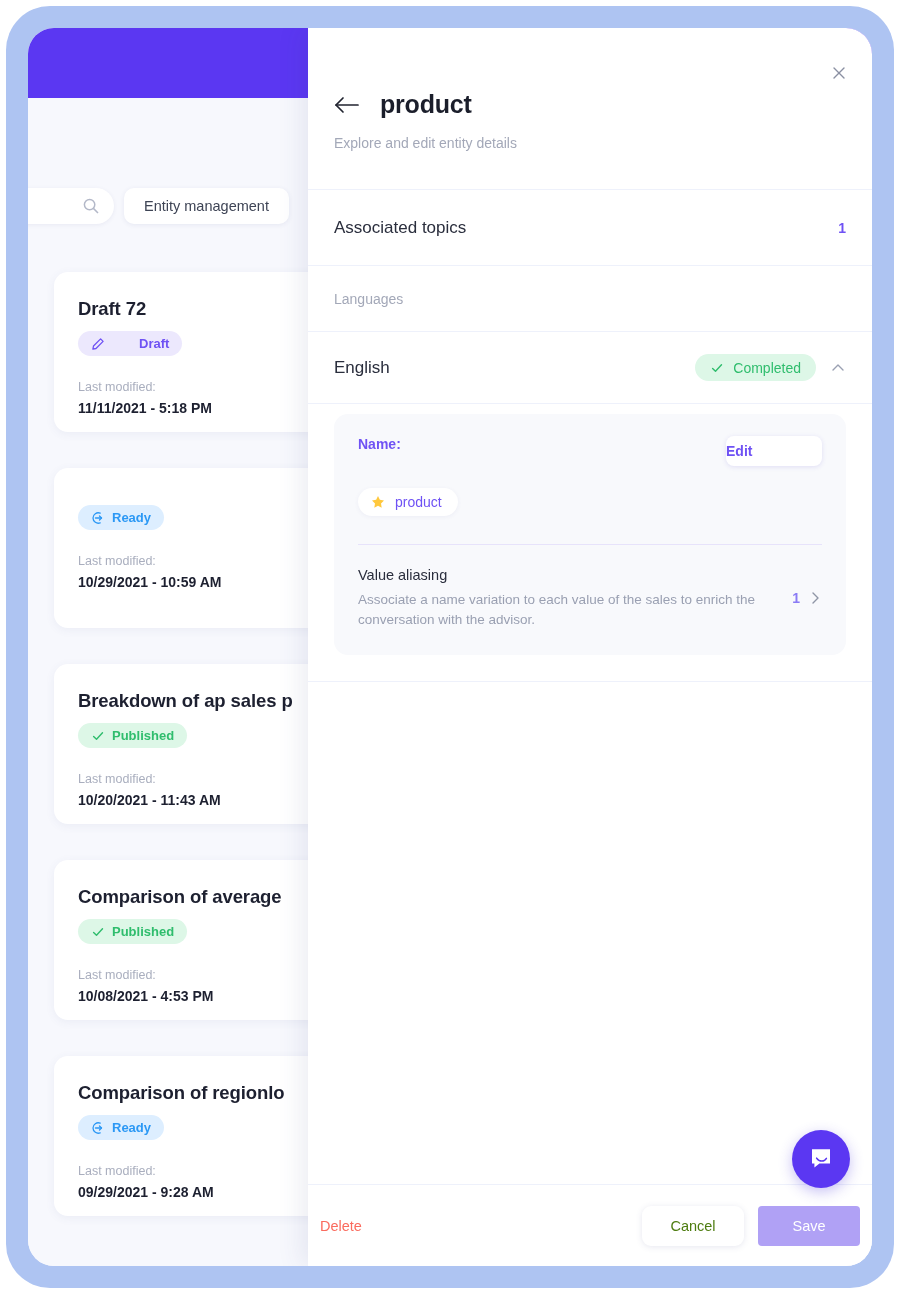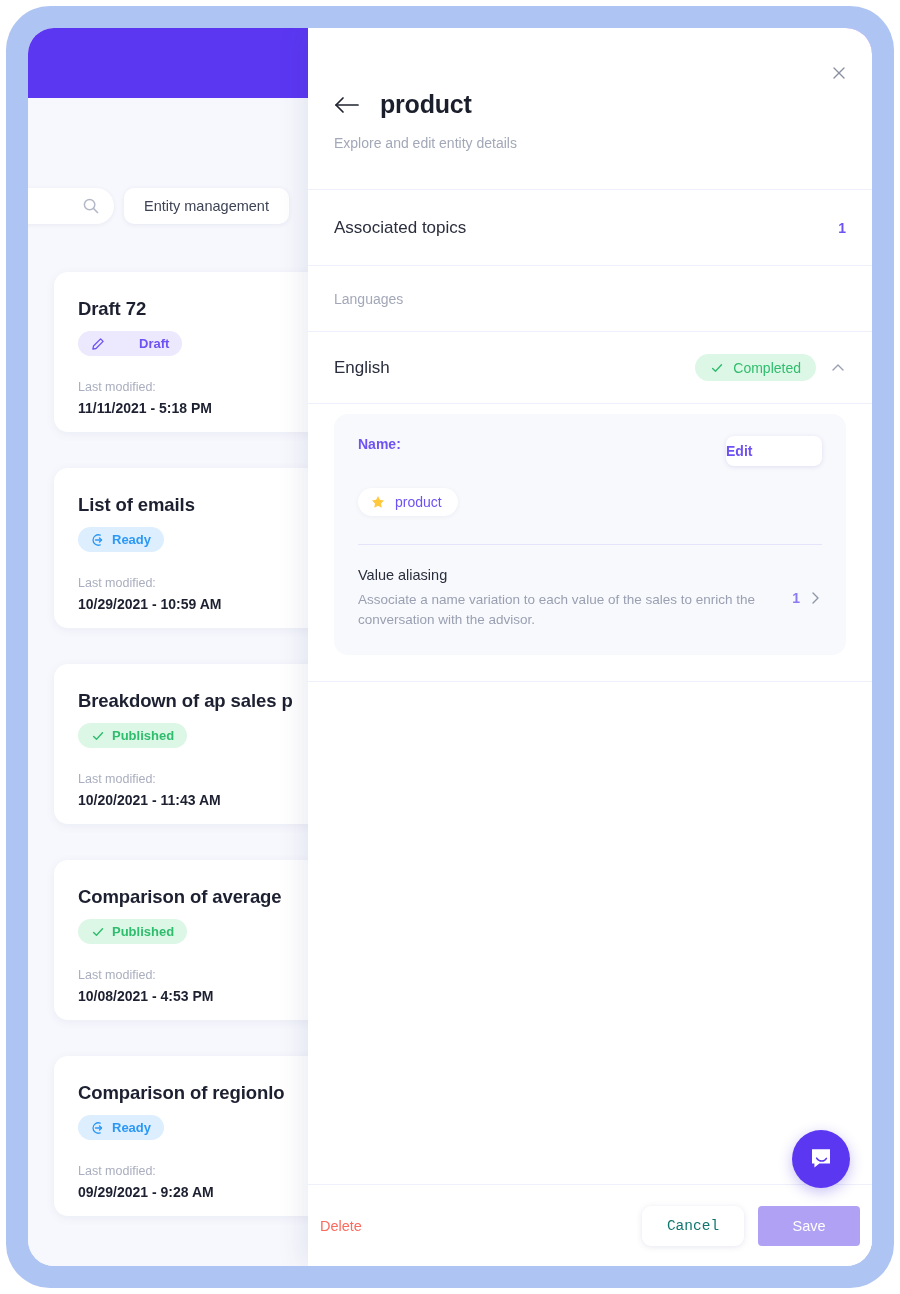--- a/index.html
+++ b/index.html
@@ -266,22 +266,21 @@
   }
   #delete-btn { font-size: 14.5px; color: #fa6b5e; }
   #foot-right { margin-left: auto; display: flex; align-items: center; gap: 14px; }
   #cancel-btn {
     width: 102px; height: 40px;
     background: #ffffff;
     border-radius: 9px;
     box-shadow: 0 1px 6px rgba(60,70,130,.13);
     display: flex; align-items: center; justify-content: center;
     font-size: 14.5px;
-    color: #0f766e;
-    font-family: Liberation Mono, monospace;
+    color: #4d7c0f;
   }
   #save-btn {
     width: 102px; height: 40px;
     background: #b0a1f5;
     border-radius: 4px;
     display: flex; align-items: center; justify-content: center;
     font-size: 14.5px;
     color: #ffffff;
   }
 
@@ -331,21 +330,20 @@
                 <path d="M9.6 1.9l2.5 2.5-7.1 7.1-3.1.6.6-3.1z"></path>
               </svg>
             </span>
             <span>Draft</span>
           </div>
           <div class="card-meta-label">Last modified:</div>
           <div class="card-meta-value">11/11/2021 - 5:18 PM</div>
         </div>
 
         <div class="card">
-          <div class="card-title">List of emails</div>
           <div class="badge ready">
             <span class="bi">
               <svg viewBox="0 0 14 14" fill="none" stroke="currentColor" stroke-width="1.3" stroke-linecap="round" stroke-linejoin="round">
                 <path d="M9.2 2.2a5.2 5.2 0 1 0 0 9.6"></path>
                   <path d="M4.5 7h6"></path>
                   <path d="M8.5 5l2 2-2 2"></path>
               </svg>
             </span>
             <span>Ready</span>
           </div>

